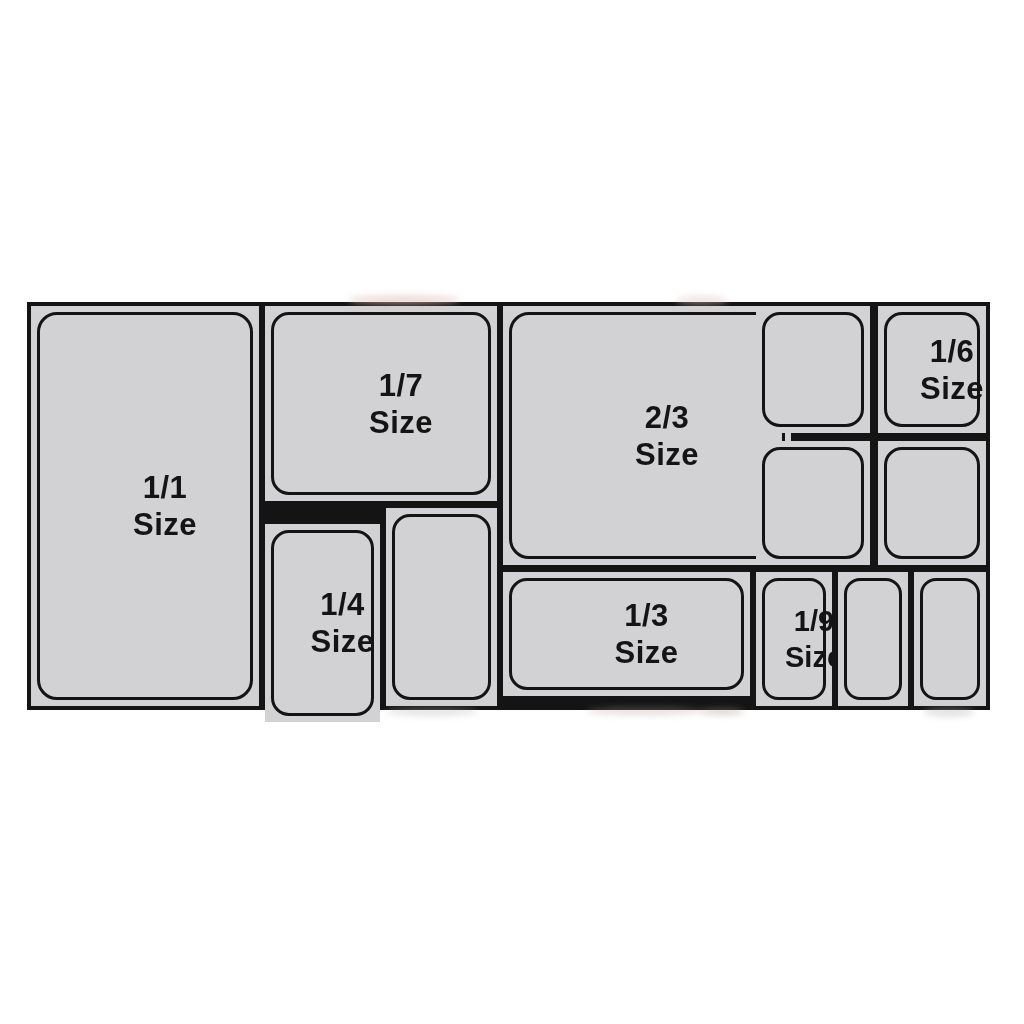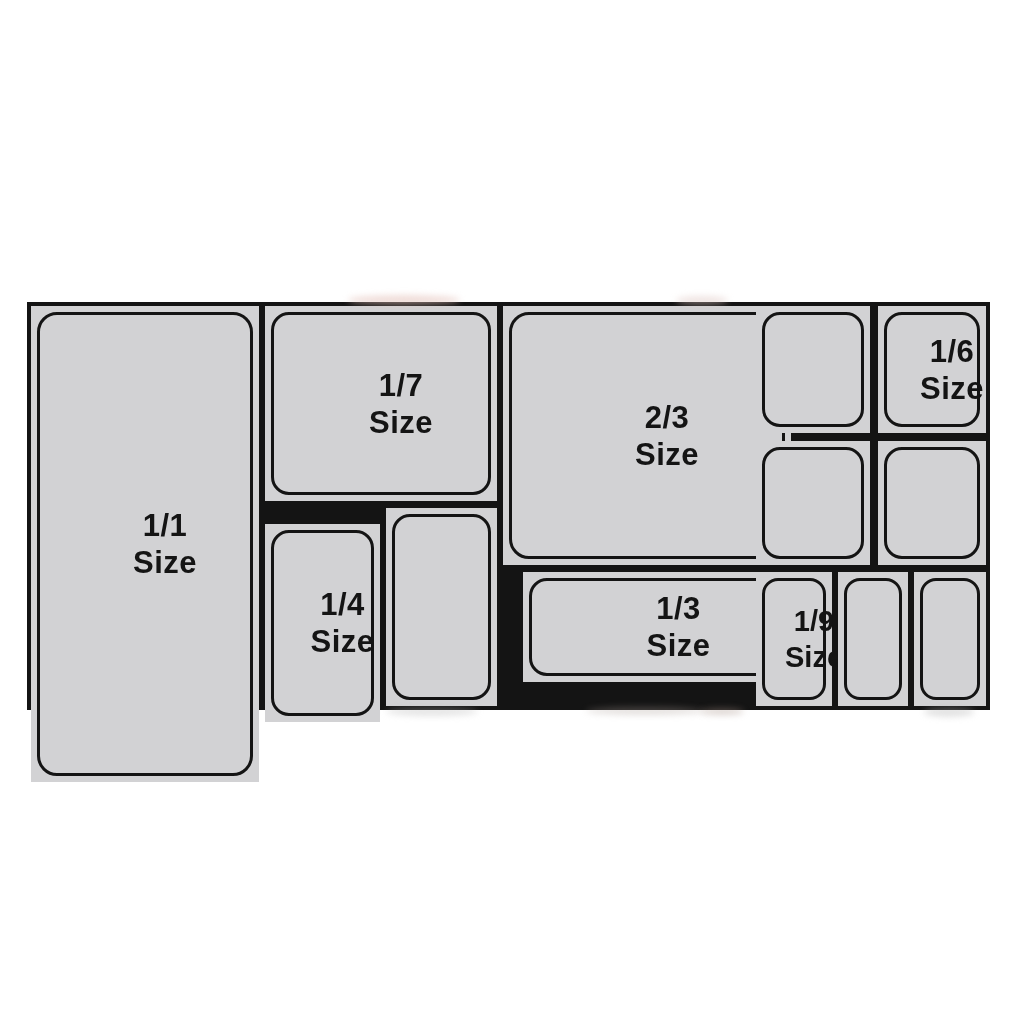--- a/index.html
+++ b/index.html
@@ -64,21 +64,21 @@
   .sh-bot-3   { left: 700px; top: 708px; width: 44px;  height: 7px;  background: rgba(165,145,135,0.38); }
   .sh-bot-4   { left: 924px; top: 707px; width: 50px;  height: 10px; background: rgba(172,172,172,0.35); }
 </style>
 </head>
 <body>
 
 <div class="stage">
 
   <div class="diagram">
 
-    <div class="pan" style="left:4px; top:4px; width:228px; height:476px;">
+    <div class="pan" style="left:4px; top:4px; width:228px; height:400px;">
       <div class="pan-rim" style="border-radius:20px;"></div>
       <div class="pan-label">
         <span>1/1</span>
         <span>Size</span>
       </div>
     </div>
 
     <div class="pan" style="left:238px; top:4px; width:232px; height:195px;">
       <div class="pan-rim"></div>
       <div class="pan-label">
@@ -100,21 +100,21 @@
     </div>
 
     <div class="pan" style="left:476px; top:4px; width:288px; height:259px;">
       <div class="pan-rim" style="border-radius:20px;"></div>
       <div class="pan-label">
         <span>2/3</span>
         <span>Size</span>
       </div>
     </div>
 
-    <div class="pan" style="left:496px; top:270px; width:247px; height:110px;padding-left:24px;">
+    <div class="pan" style="left:476px; top:270px; width:247px; height:124px;">
       <div class="pan-rim"></div>
       <div class="pan-label">
         <span>1/3</span>
         <span>Size</span>
       </div>
     </div>
 
     <div class="pan" style="left:729px; top:4px; width:114px; height:127px;">
       <div class="pan-rim"></div>
     </div>

